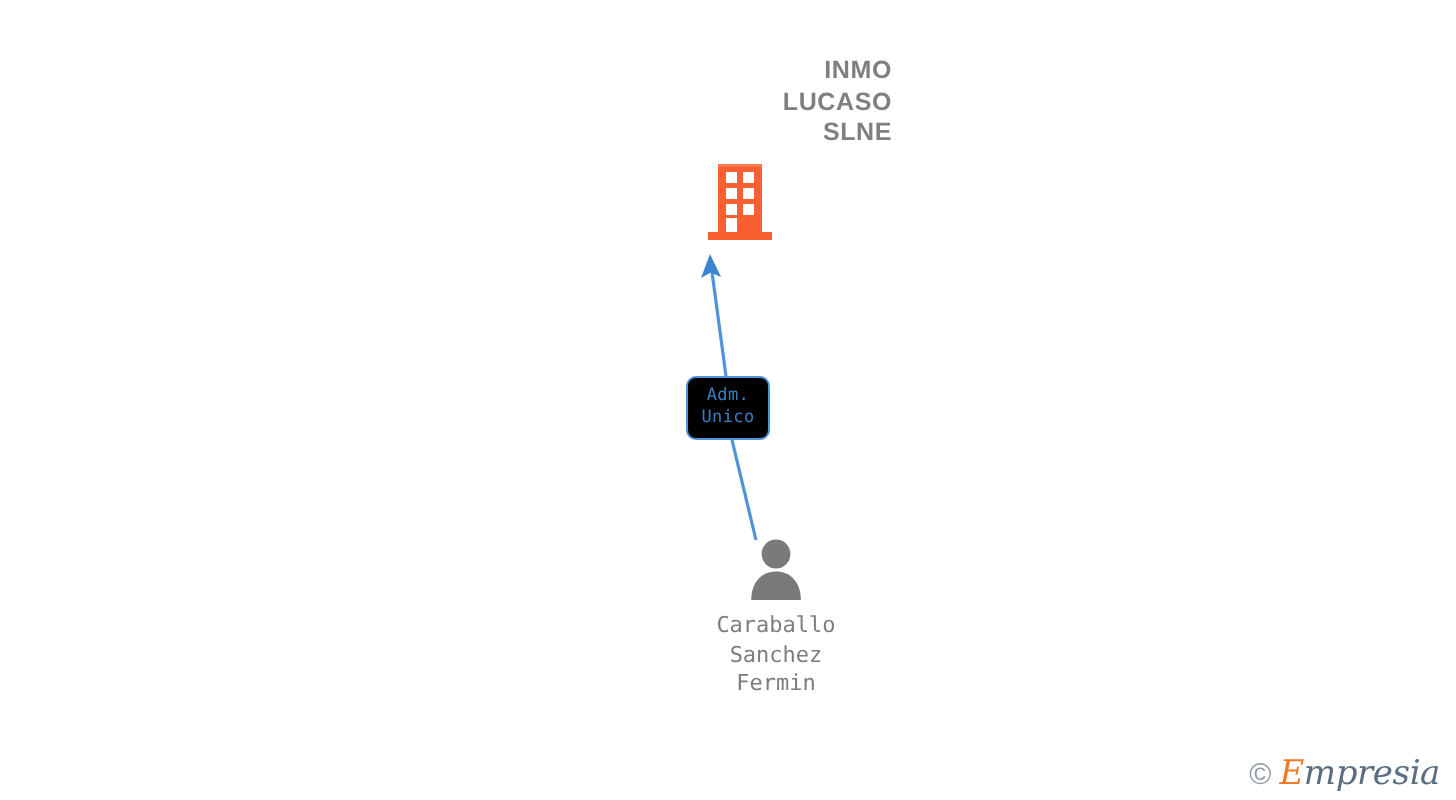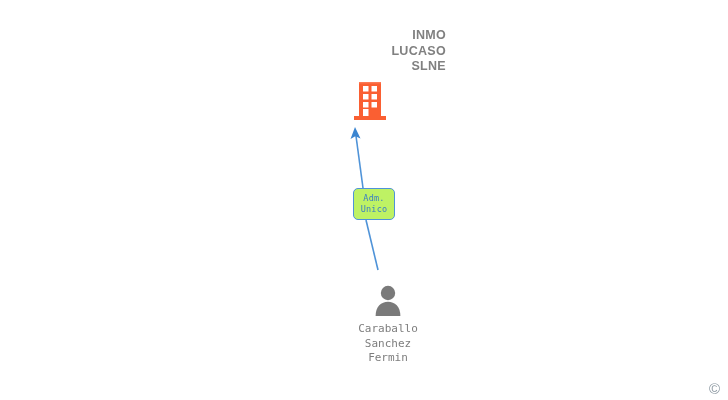--- a/index.html
+++ b/index.html
@@ -52,48 +52,48 @@
     margin-top: 6px;
     height: 42px;
     display: flex;
     align-items: flex-start;
     justify-content: center;
   }
 
   
   #relation-box {
     position: absolute;
-    left: 353px;
+    left: 343px;
     top: 188px;
     width: 42px;
     height: 32px;
     box-sizing: border-box;
     border: 1px solid #4f93d8;
     border-radius: 5px;
-    background: #bef264;
+    background: #000000;
     display: flex;
     flex-direction: column;
     align-items: center;
     justify-content: center;
   }
   #relation-label {
     font-family: "DejaVu Sans Mono", "Liberation Mono", monospace;
     font-size: 8.5px;
     line-height: 11.5px;
     color: #3b7fc4;
     text-align: center;
     white-space: pre-line;
     letter-spacing: 0.2px;
   }
 
   
   #person-node {
     position: absolute;
     left: 312px;
-    top: 284px;
+    top: 268px;
     width: 152px;
     text-align: center;
   }
   #person-icon-wrap {
     height: 34px;
     display: flex;
     align-items: flex-start;
     justify-content: center;
   }
   #person-name {
@@ -182,15 +182,18 @@
         <path d="M3.6 32 C3.6 22.6 9.2 17.8 16 17.8 C22.8 17.8 28.4 22.6 28.4 32 Z" fill="#7a7a7a"></path>
       </svg>
     </div>
     <div id="person-name">Caraballo
 Sanchez
 Fermin</div>
   </div>
 
   <div id="watermark">
     <span id="watermark-copyright">©</span>
+    <span id="watermark-text">
+      <span class="wm-e">E</span><span class="wm-rest">mpresia</span>
+    </span>
   </div>
 
 </div>
 
 </body></html>

